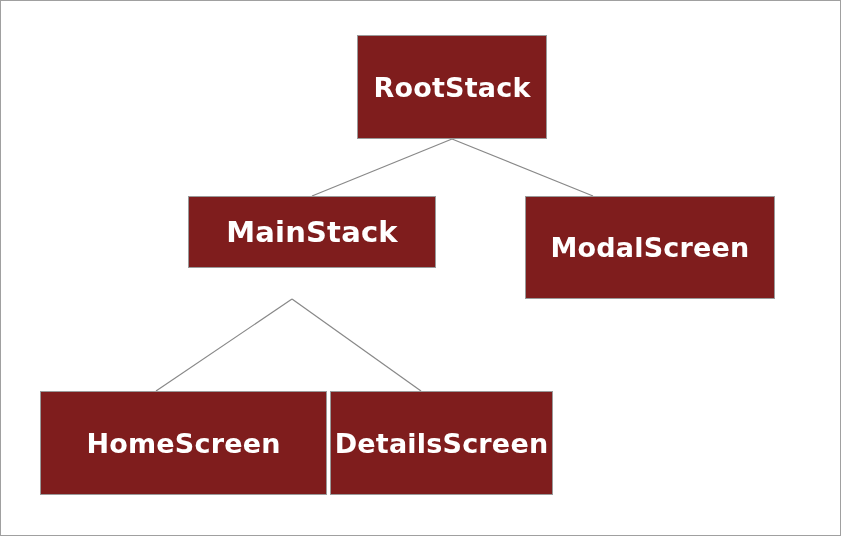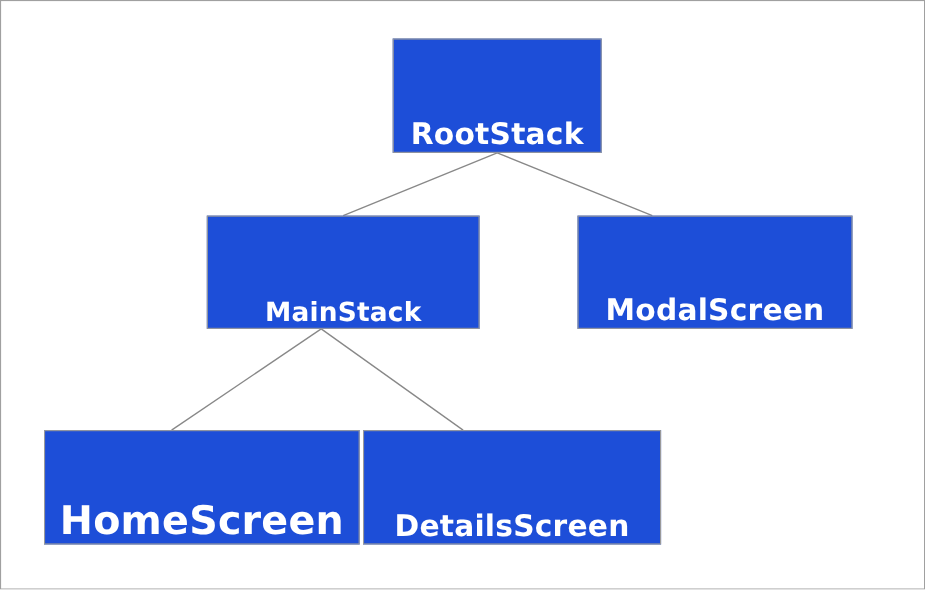--- a/index.html
+++ b/index.html
@@ -21,41 +21,41 @@
   #edge-layer {
     position: absolute;
     left: 0;
     top: 0;
     width: 841px;
     height: 536px;
     pointer-events: none;
   }
   .node {
     position: absolute;
-    background: #1d4ed8;
+    background: #7f1d1d;
     border: 1px solid #9a9a9a;
     box-sizing: border-box;
     display: flex;
-    align-items: flex-end;
+    align-items: center;
     justify-content: center;
     color: #ffffff;
     font-weight: bold;
     letter-spacing: 0.2px;
     white-space: nowrap;
     z-index: 2;
   }
   .node-label {
     color: #ffffff;
     font-weight: bold;
   }
   #node-rootstack   { left: 356px; top: 34px;  width: 190px; height: 104px; font-size: 27px; }
-  #node-mainstack   { left: 187px; top: 195px; width: 248px; height: 103px; font-size: 24px; }
+  #node-mainstack   { left: 187px; top: 195px; width: 248px; height: 72px; font-size: 29px; }
   #node-modalscreen { left: 476px; top: 195px; width: 250px; height: 103px; font-size: 27px; margin-left: 48px; }
-  #node-homescreen  { left: 39px;  top: 390px; width: 287px; height: 104px; font-size: 36px; }
-  #node-detailsscreen { left: 329px; top: 390px; width: 271px; height: 104px; font-size: 27px; }
+  #node-homescreen  { left: 39px;  top: 390px; width: 287px; height: 104px; font-size: 27px; }
+  #node-detailsscreen { left: 329px; top: 390px; width: 223px; height: 104px; font-size: 27px; }
 </style>
 </head>
 <body>
 
 <div id="canvas">
 
   <svg id="edge-layer" width="841" height="536" viewBox="0 0 841 536" xmlns="http://www.w3.org/2000/svg">
     <line stroke="#888888" stroke-width="1.2" x1="451" y1="138" x2="311" y2="195"></line>
     <line stroke="#888888" stroke-width="1.2" x1="451" y1="138" x2="592" y2="195"></line>
     <line stroke="#888888" stroke-width="1.2" x1="291" y1="298" x2="155" y2="390"></line>

